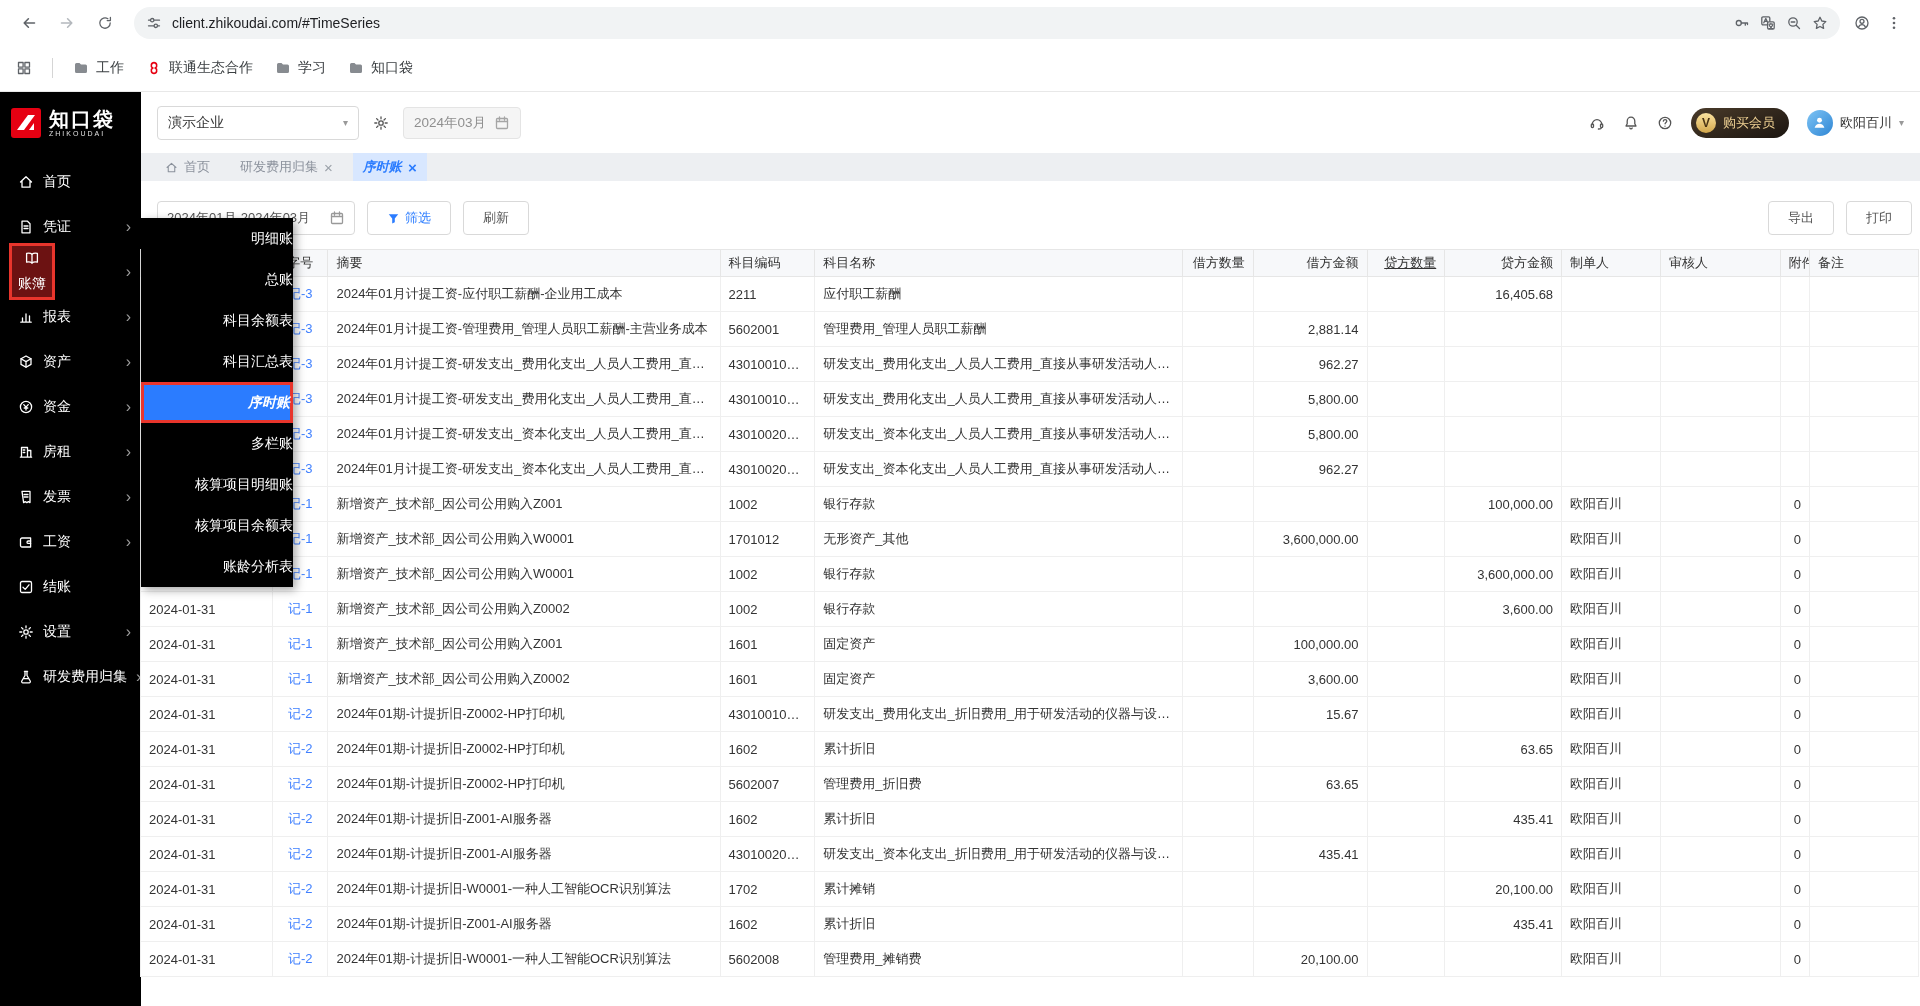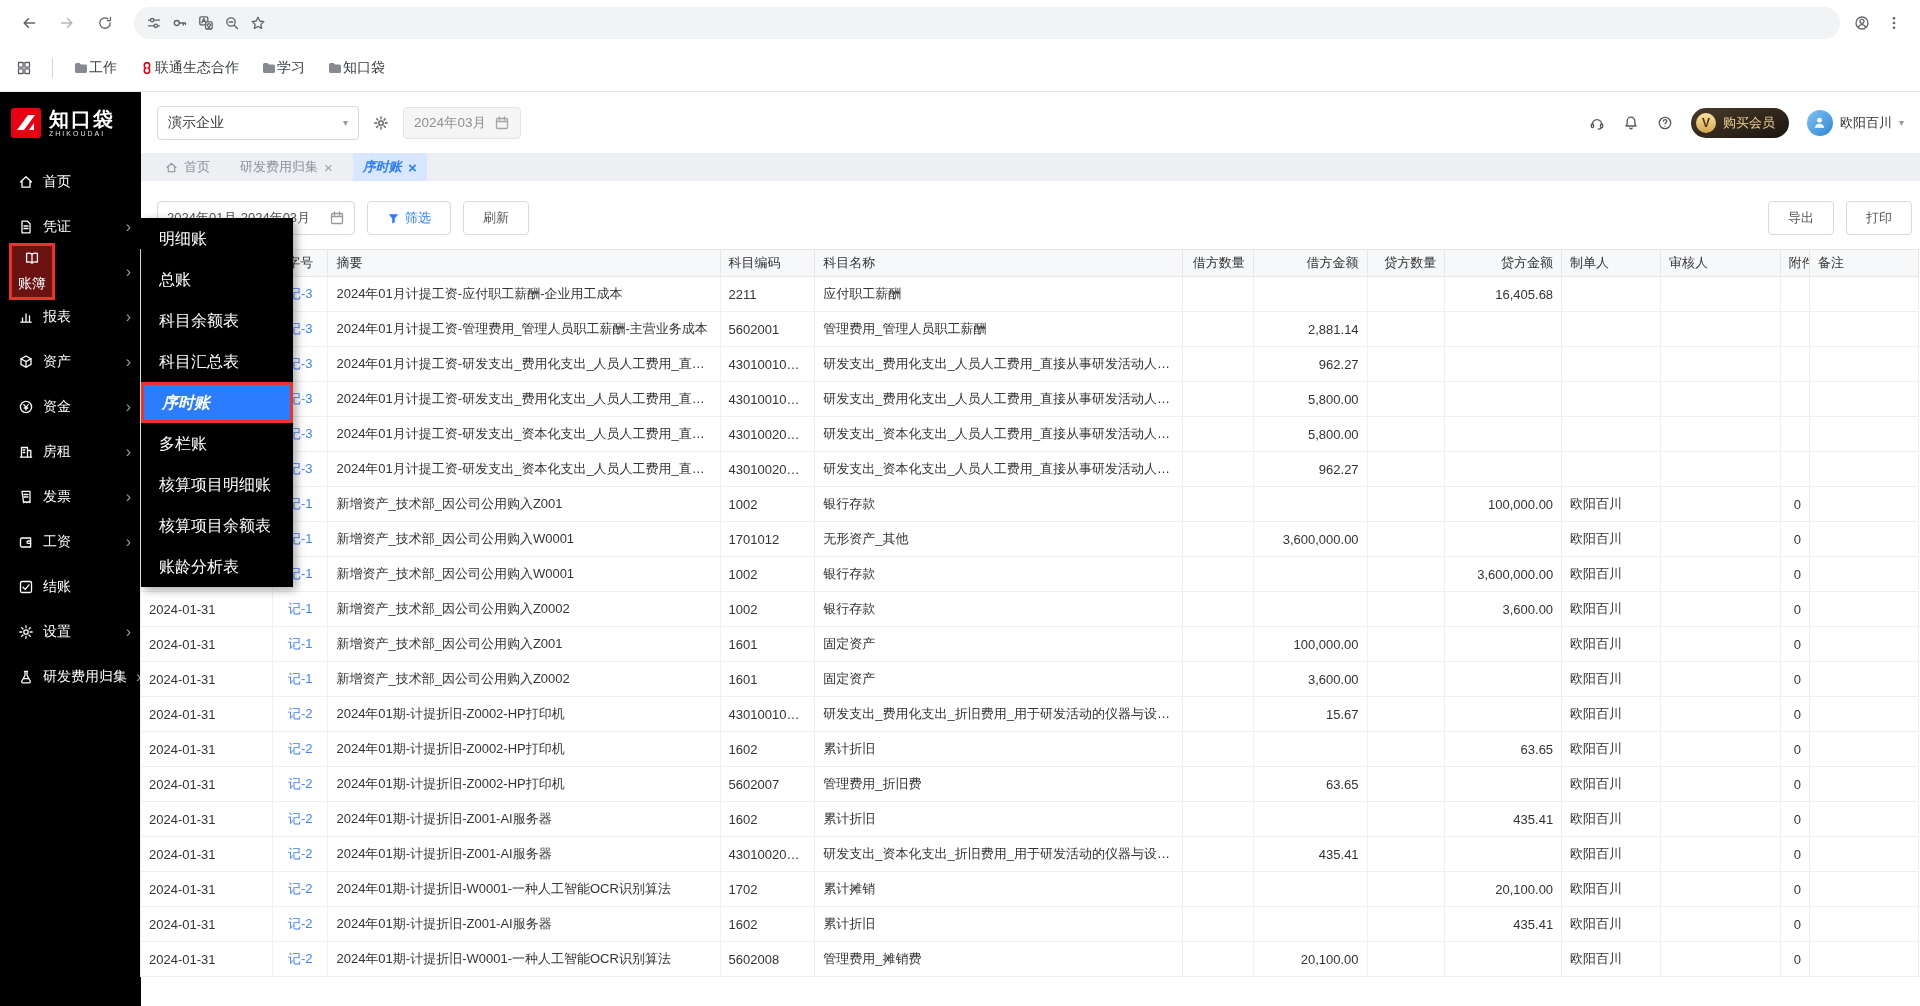--- a/index.html
+++ b/index.html
@@ -16,21 +16,21 @@
   .nav-btn { width:30px; height:30px; border-radius:50%; display:flex; align-items:center; justify-content:center; color:#5f6368; cursor:pointer; }
   .nav-btn.dim { color:#b4b8bd; }
   .addr { flex:1; height:32px; background:#f1f3f4; border-radius:16px; display:flex; align-items:center; gap:10px; padding:0 12px; margin:0 6px; }
   .addr .icon { color:#5f6368; }
   .addr-url { flex:1; font-size:14px; color:#202124; white-space:nowrap; overflow:hidden; }
   .chrome-right { display:flex; align-items:center; gap:16px; color:#5f6368; padding-right:4px; }
 
   
   .bm-bar { height:47px; display:flex; align-items:center; gap:20px; padding:0 16px; background:#fff; border-bottom:1px solid #e8e8e8; }
   .bm-sep { width:1px; height:20px; background:#d5d5d5; }
-  .bm-item { display:flex; align-items:center; font-size:14px; color:#3c4043; cursor:pointer; white-space:nowrap; }
+  .bm-item { display:flex; align-items:center; gap:7px; font-size:14px; color:#3c4043; cursor:pointer; white-space:nowrap; }
   .apps-btn { color:#5f6368; cursor:pointer; }
 
   
   .app { position:absolute; top:92px; left:0; right:0; bottom:0; display:flex; }
   .sidebar { width:141px; background:#000; color:#fff; flex-shrink:0; display:flex; flex-direction:column; }
   .logo { height:61px; display:flex; align-items:center; gap:8px; padding:0 11px; }
   .logo-txt { display:flex; flex-direction:column; line-height:1.1; }
   .logo-main { font-size:20px; font-weight:bold; letter-spacing:2px; }
   .logo-sub { font-size:7px; letter-spacing:2px; color:#e0e0e0; }
   .side-nav { padding-top:6px; }
@@ -81,21 +81,21 @@
   
   .table-wrap { margin-top:14px; }
   table { border-collapse:collapse; table-layout:fixed; width:1779px; margin-left:-1px; }
   th { height:27px; background:#f7f8fa; border:1px solid #e6e6e6; font-weight:normal; font-size:13px; color:#333; padding:0 8px; white-space:nowrap; overflow:hidden; }
   td { height:35px; border:1px solid #efefef; font-size:13px; color:#333; padding:0 8px; white-space:nowrap; overflow:hidden; text-overflow:ellipsis; background:#fff; }
   .al-left { text-align:left; } .al-right { text-align:right; } .al-center { text-align:center; }
   td.link { color:#4080ff; cursor:pointer; }
 
   
   .submenu { position:absolute; left:141px; top:218px; width:152px; background:#000; z-index:60; box-shadow:3px 3px 9px rgba(0,0,0,0.35); }
-  .sub-item { height:41px; line-height:41px; padding-left:18px; color:#fff; font-size:16px; cursor:pointer; white-space:nowrap; }
+  .sub-item { height:41px; line-height:41px; padding-left:18px; color:#fff; font-size:14px; cursor:pointer; white-space:nowrap;text-align:right; }
   .sub-item.active { background:#2b7cff; font-weight:bold; font-style:italic; }
   .sub-item.annotated { border:3px solid #e8352c; line-height:35px; }
 </style>
 </head>
 <body>
 
 <div class="chrome-bar">
   <span class="nav-btn">
       <span class="icon">
         <svg viewBox="0 0 16 16" fill="none" stroke="currentColor" stroke-width="1.6" stroke-linecap="round" stroke-linejoin="round">
@@ -118,20 +118,21 @@
       </span>
     </span>
   <div class="addr">
     <span class="icon">
         <svg viewBox="0 0 16 16" fill="none" stroke="currentColor" stroke-width="1.3" stroke-linecap="round" stroke-linejoin="round">
           <path d="M2.5 5.2h11M2.5 10.8h11"></path>
           <circle cx="6.2" cy="5.2" r="1.7" fill="#f1f3f4"></circle>
           <circle cx="9.8" cy="10.8" r="1.7" fill="#f1f3f4"></circle>
         </svg>
       </span>
+    <span class="addr-url">client.zhikoudai.com/#TimeSeries</span>
     <span class="icon">
         <svg viewBox="0 0 16 16" fill="none" stroke="currentColor" stroke-width="1.3" stroke-linecap="round" stroke-linejoin="round">
           <circle cx="4.8" cy="8" r="2.5"></circle>
           <path d="M7.3 8h6.2M11.3 8v2.2M13.5 8v1.6"></path>
         </svg>
       </span>
     <span class="icon">
         <svg viewBox="0 0 16 16" fill="none" stroke="currentColor" stroke-width="1.3" stroke-linecap="round" stroke-linejoin="round">
           <rect x="1.8" y="1.8" width="8" height="8" rx="1.2"></rect>
           <path d="M3.8 7.8L5.8 3.4l2 4.4M4.4 6.4h2.8"></path>
@@ -492,21 +493,21 @@
         <table id="ledger-table">
           <thead>
               <tr id="thead-row">
                 <th class="al-left" style="width: 131px;">日期</th>
                 <th class="al-center" style="width: 55px;">字号</th>
                 <th class="al-left" style="width: 389px;">摘要</th>
                 <th class="al-left" style="width: 94px;">科目编码</th>
                 <th class="al-left" style="width: 365px;">科目名称</th>
                 <th class="al-right" style="width: 70px;">借方数量</th>
                 <th class="al-right" style="width: 113px;">借方金额</th>
-                <th class="al-right" style="width: 77px;">贷方数量</th>
+                <th class="al-right" style="width: 77px; text-decoration: underline;">贷方数量</th>
                 <th class="al-right" style="width: 116px;">贷方金额</th>
                 <th class="al-left" style="width: 98px;">制单人</th>
                 <th class="al-left" style="width: 119px;">审核人</th>
                 <th class="al-right" style="width: 29px;">附件数</th>
                 <th class="al-left" style="width: 108px;">备注</th>
               </tr>
             </thead>
           <tbody id="tbody">
               <tr>
                 <td class="al-left">2024-01-31</td>

